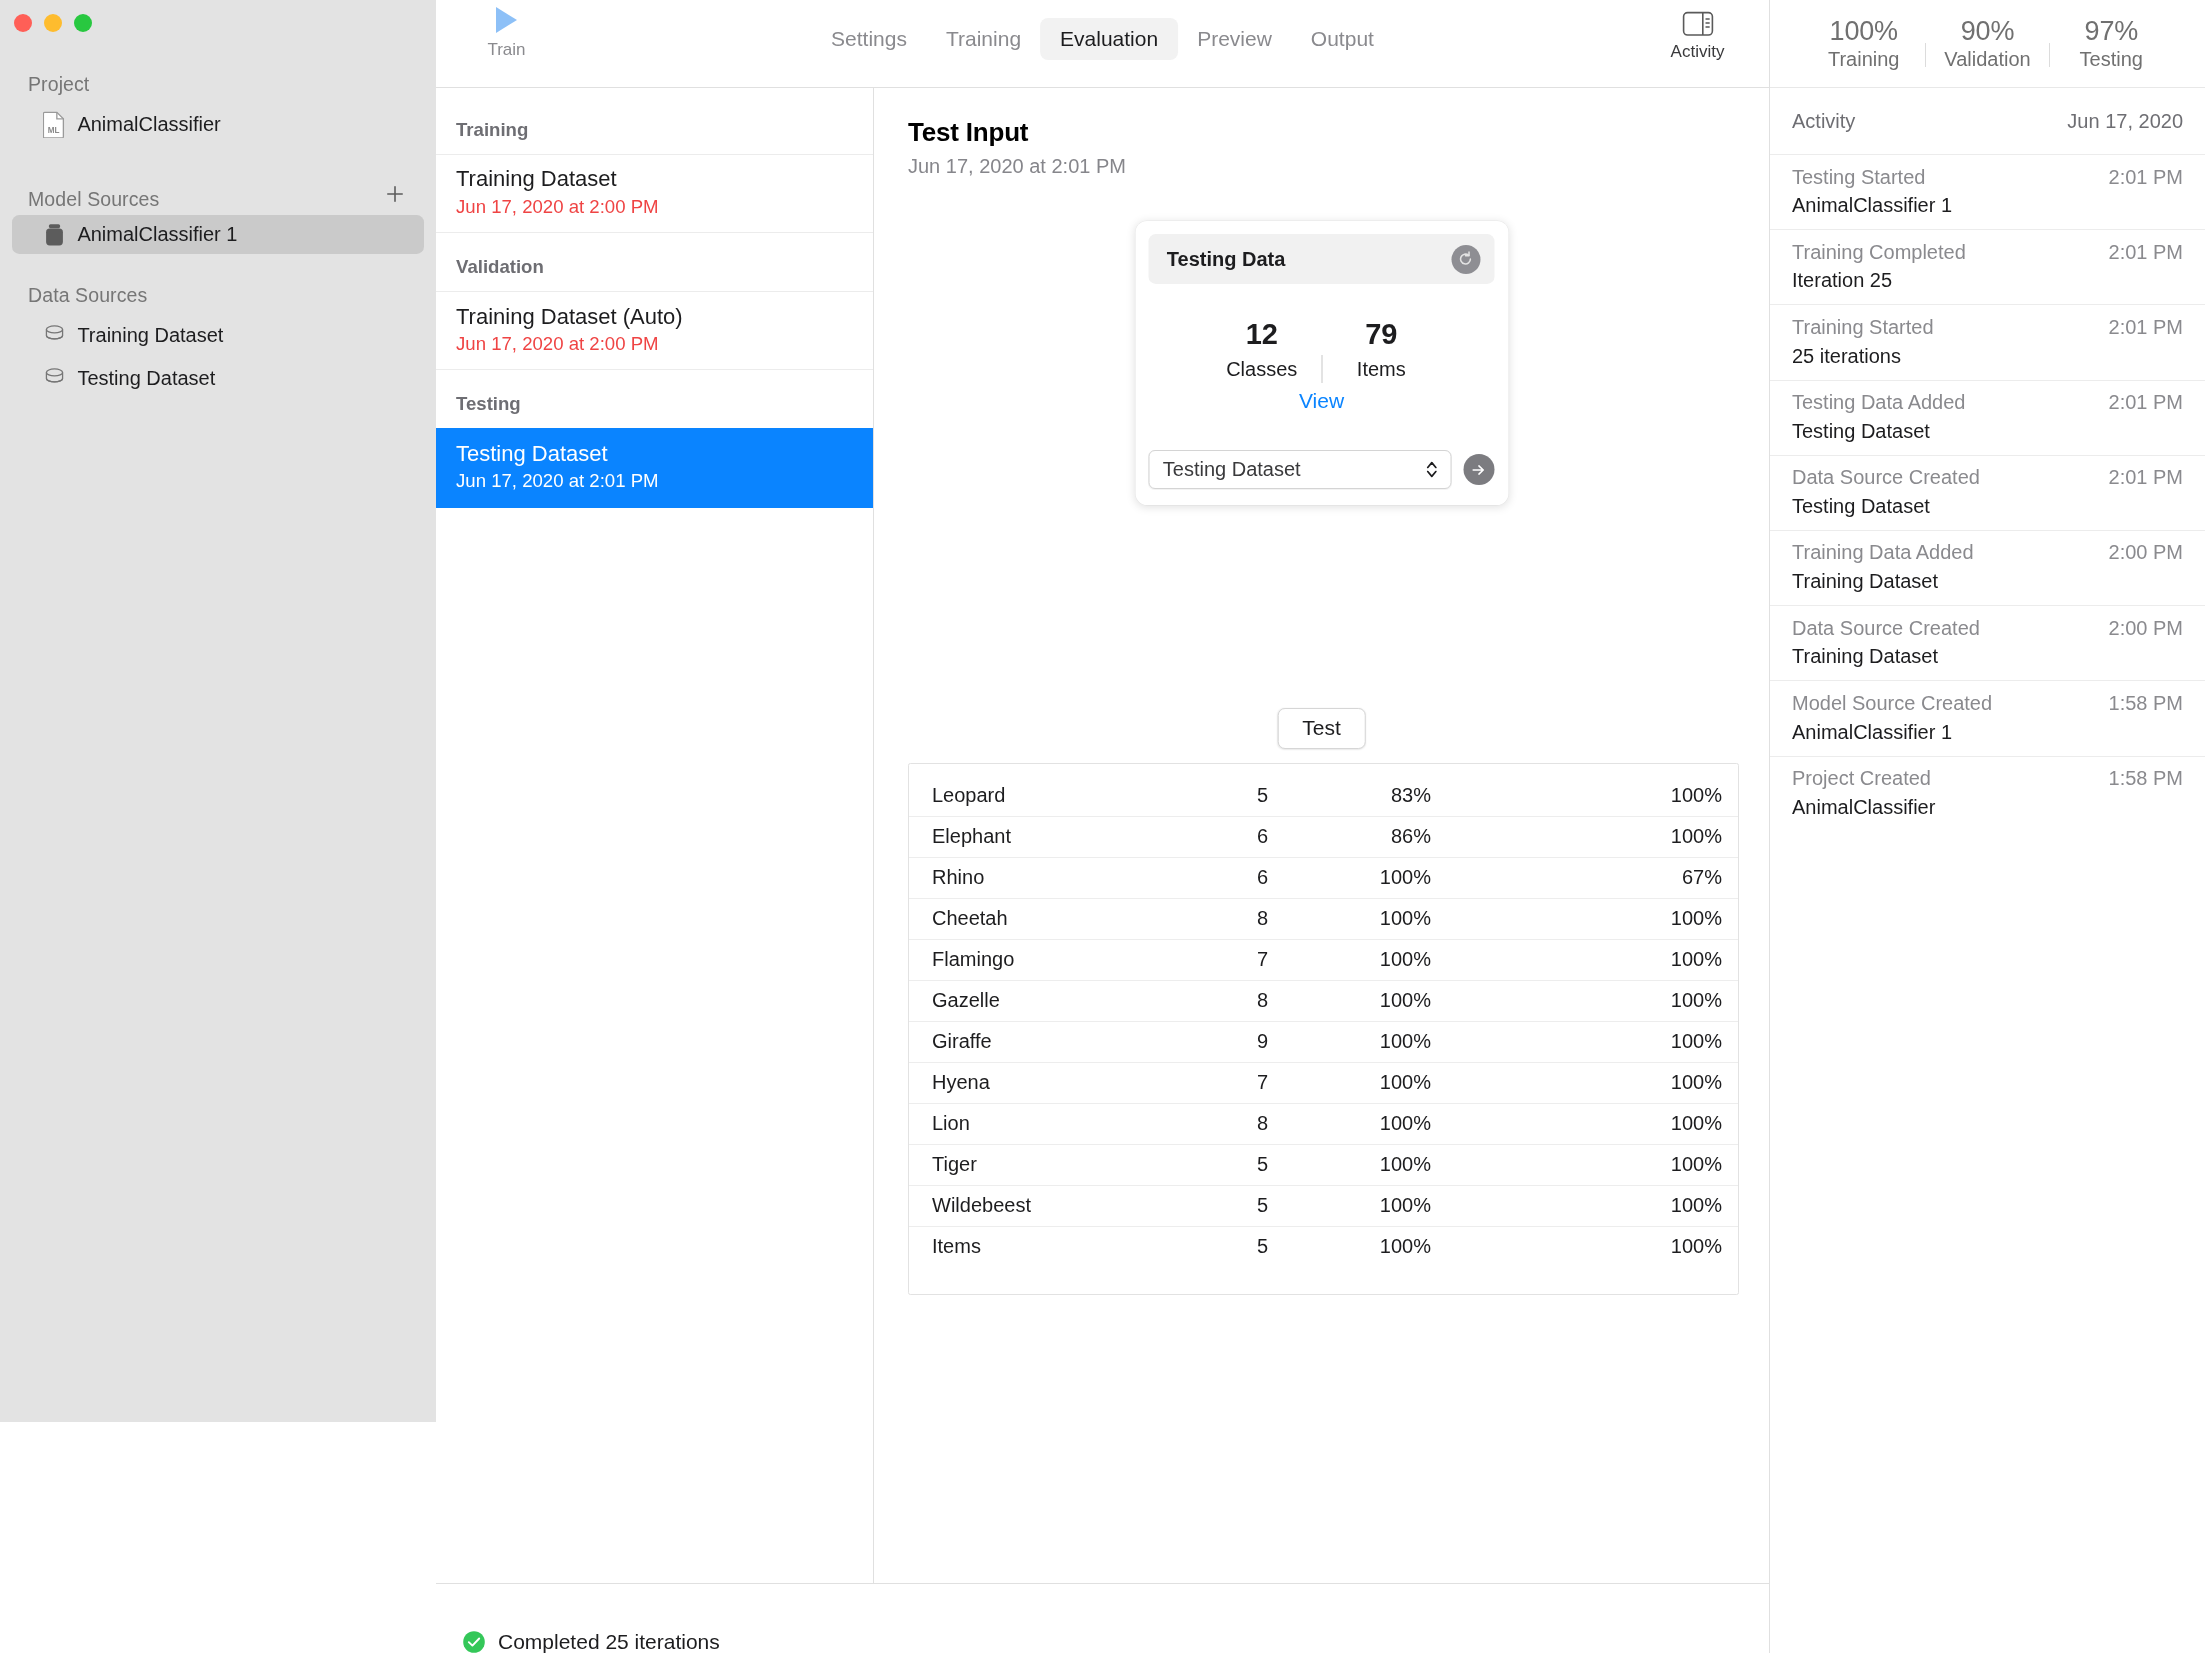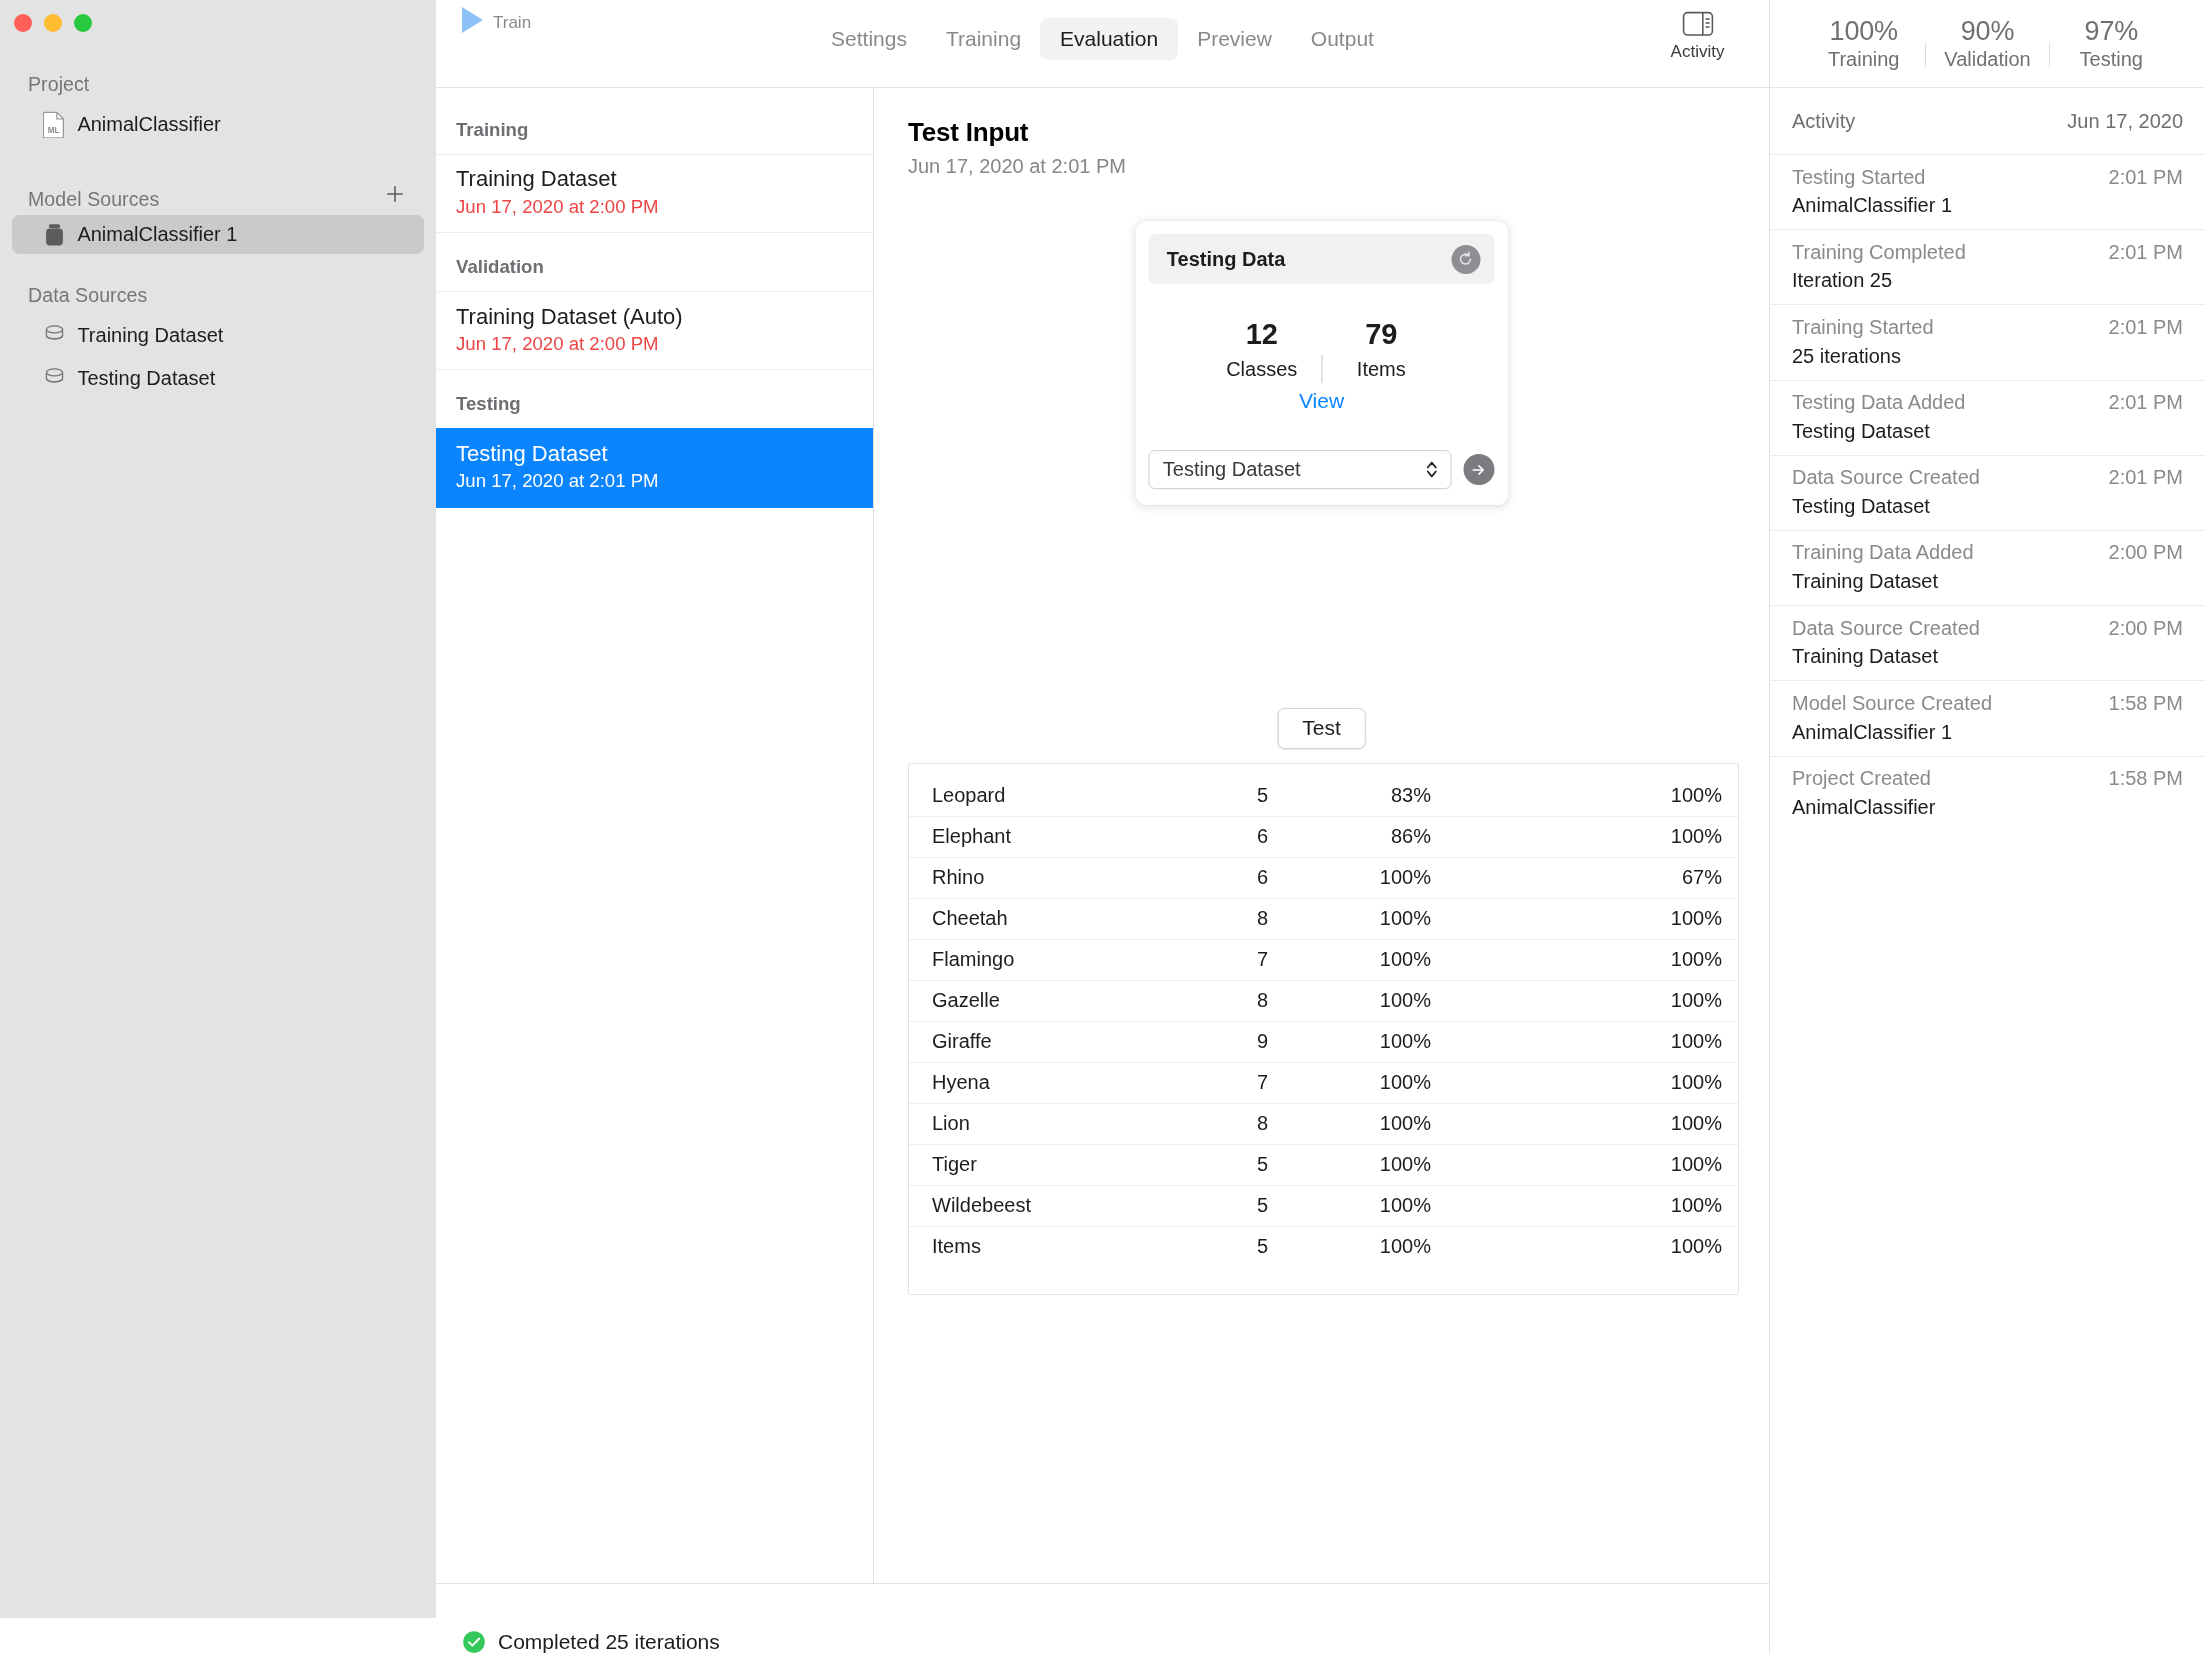--- a/index.html
+++ b/index.html
@@ -11,21 +11,21 @@
     -webkit-font-smoothing: antialiased;
   }
   #app {
     position: relative;
     width: 2205px; height: 1654px;
     display: flex;
   }
 
   
   #sidebar {
-    width: 436px; height: 1618px;
+    width: 436px; height: 1422px;
     background: #e3e3e3;
     flex: 0 0 436px;
     position: relative;
   }
   .traffic-lights {
     position: absolute; top: 13.8px; left: 13.8px;
     display: flex; gap: 11.4px;
   }
   .tl { width: 18.6px; height: 18.6px; border-radius: 50%; }
   .tl.red { background: #ff5f57; }
@@ -71,21 +71,21 @@
   #toolbar {
     height: 88px; flex: 0 0 88px;
     background: #ffffff;
     border-bottom: 0.8px solid #e0e0e0;
     display: flex; align-items: center;
     position: relative;
   }
   #train-button {
     position: absolute; left: 26px; top: 6.5px;
     width: 89px;
-    display: flex; flex-direction: row; align-items: center; gap: 10px;
+    display: flex; flex-direction: column; align-items: center; gap: 1px;
     cursor: default;
   }
   #train-button .play-tri {
     width: 0; height: 0;
     border-left: 21px solid #8dc0f7;
     border-top: 13px solid transparent;
     border-bottom: 13px solid transparent;
     margin-bottom: 6.5px;
   }
   #train-label { font-size: 17px; color: #8a8a8e; }

